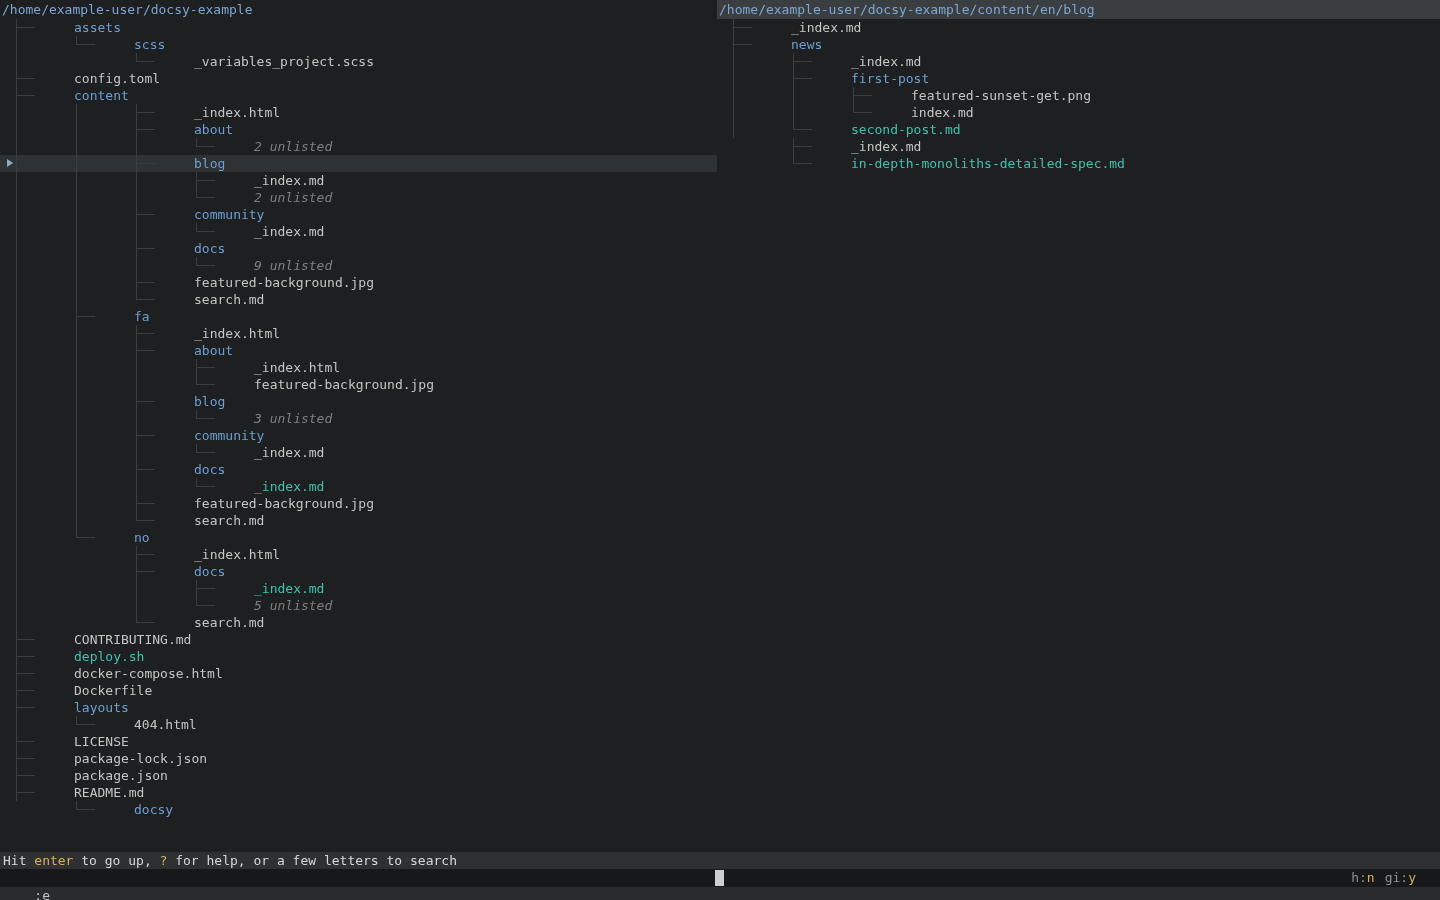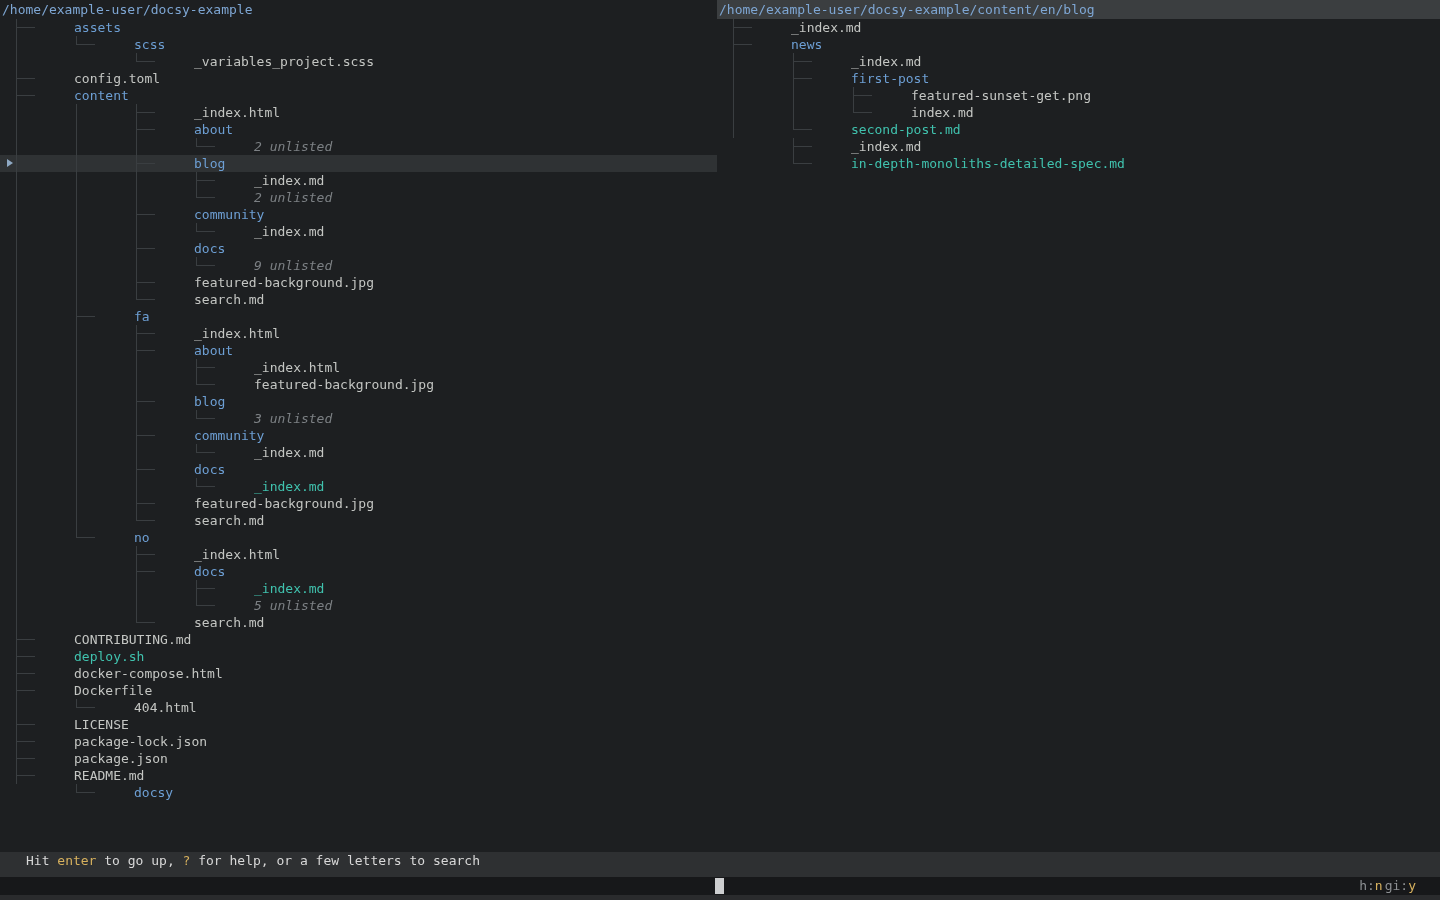--- a/index.html
+++ b/index.html
@@ -46,34 +46,34 @@
   }
   .g.t::after,.g.l::after{
     content:"";position:absolute;left:2px;right:3px;top:8px;height:1px;background:var(--guide);
   }
   .lbl{line-height:17px;}
   .lbl.dir{color:var(--directory);}
   .lbl.file{color:var(--file);}
   .lbl.special{color:var(--special);}
   .lbl.unlisted{color:var(--unlisted);font-style:italic;}
   .statusbar{
-    height:25px;line-height:17px;background:var(--status-bg);color:var(--status-fg);
-    padding-left:26px;white-space:pre;
+    height:17px;line-height:17px;background:var(--status-bg);color:var(--status-fg);
+    padding-left:3px;white-space:pre;
   }
   .statusbar .hl{color:var(--highlight);}
   .inputrow{
     position:relative;height:18px;line-height:18px;background:var(--input-bg);
     color:var(--input-fg);white-space:pre;
   }
   .inputval{padding-left:3px;}
   .cursor{
     position:absolute;left:715px;top:1px;bottom:1px;width:9px;background:var(--cursor);
   }
   .flags{position:absolute;right:24px;top:0;height:18px;line-height:18px;}
-  .flag{margin-left:2px;}
+  .flag{margin-left:10px;}
   .flag:first-child{margin-left:0;}
   .flag .fl{color:var(--flag-label);}
   .flag .fv{color:var(--highlight);}
   .bottomstrip{height:13px;background:var(--bottom-strip);}
 </style>
 </head>
 <body>
 
 <div class="screen">
   <div class="content">
@@ -114,20 +114,21 @@
           <div class="row"><span class="g v"></span><span class="g l"></span><span class="lbl dir">no</span></div>
           <div class="row"><span class="g v"></span><span class="g s"></span><span class="g t"></span><span class="lbl file">_index.html</span></div>
           <div class="row"><span class="g v"></span><span class="g s"></span><span class="g t"></span><span class="lbl dir">docs</span></div>
           <div class="row"><span class="g v"></span><span class="g s"></span><span class="g v"></span><span class="g t"></span><span class="lbl special">_index.md</span></div>
           <div class="row"><span class="g v"></span><span class="g s"></span><span class="g v"></span><span class="g l"></span><span class="lbl unlisted">5 unlisted</span></div>
           <div class="row"><span class="g v"></span><span class="g s"></span><span class="g l"></span><span class="lbl file">search.md</span></div>
           <div class="row"><span class="g t"></span><span class="lbl file">CONTRIBUTING.md</span></div>
           <div class="row"><span class="g t"></span><span class="lbl special">deploy.sh</span></div>
           <div class="row"><span class="g t"></span><span class="lbl file">docker-compose.html</span></div>
           <div class="row"><span class="g t"></span><span class="lbl file">Dockerfile</span></div>
+          <div class="row"><span class="g t"></span><span class="lbl dir">layouts</span></div>
           <div class="row"><span class="g v"></span><span class="g l"></span><span class="lbl file">404.html</span></div>
           <div class="row"><span class="g t"></span><span class="lbl file">LICENSE</span></div>
           <div class="row"><span class="g t"></span><span class="lbl file">package-lock.json</span></div>
           <div class="row"><span class="g t"></span><span class="lbl file">package.json</span></div>
           <div class="row"><span class="g t"></span><span class="lbl file">README.md</span></div>
           <div class="row"><span class="g s"></span><span class="g l"></span><span class="lbl dir">docsy</span></div>
         </div>
     </section>
 
     <section class="panel right focused">

